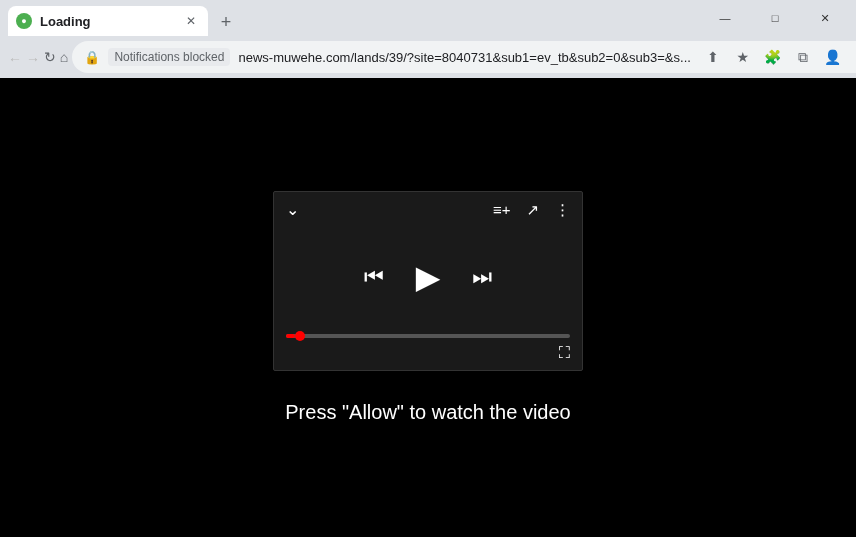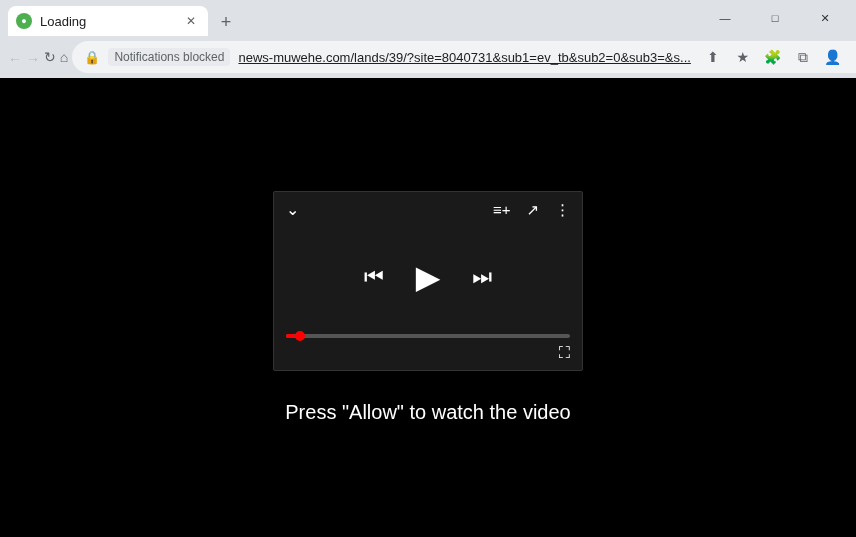--- a/index.html
+++ b/index.html
@@ -30,21 +30,21 @@
       position: relative;
     }
     .tab-favicon {
       width: 16px; height: 16px;
       background: #4CAF50;
       border-radius: 50%;
       flex-shrink: 0;
       display: flex; align-items: center; justify-content: center;
       font-size: 10px; color: white;
     }
-    .tab-title { font-size: 13px; color: #202124; flex: 1; white-space: nowrap; overflow: hidden; text-overflow: ellipsis; }
+    .tab-title { font-size: 13px; color: #202124; flex: 1; white-space: nowrap; overflow: hidden; text-overflow: ellipsis; font-weight: bold; }
     .tab-close {
       width: 18px; height: 18px;
       border-radius: 50%;
       display: flex; align-items: center; justify-content: center;
       font-size: 12px; color: #5f6368; cursor: pointer;
     }
     .new-tab-btn {
       width: 28px; height: 28px;
       border-radius: 50%;
       display: flex; align-items: center; justify-content: center;
@@ -86,21 +86,21 @@
     }
     .lock-icon { font-size: 13px; color: #5f6368; }
     .notif-blocked {
       font-size: 12px; color: #5f6368;
       background: #e8eaed;
       border-radius: 4px;
       padding: 2px 6px;
       white-space: nowrap;
       text-align: center;
     }
-    .url-text { font-size: 13px; color: #202124; flex: 1; white-space: nowrap; overflow: hidden; text-overflow: ellipsis; text-decoration: underline; }
+    .url-text { font-size: 13px; color: #202124; flex: 1; white-space: nowrap; overflow: hidden; text-overflow: ellipsis; }
     .address-right-icons { display: flex; gap: 2px; }
     .addr-icon {
       width: 28px; height: 28px;
       border-radius: 50%;
       display: flex; align-items: center; justify-content: center;
       font-size: 14px; color: #5f6368; cursor: pointer;
     }
 
     
     .page-content {

